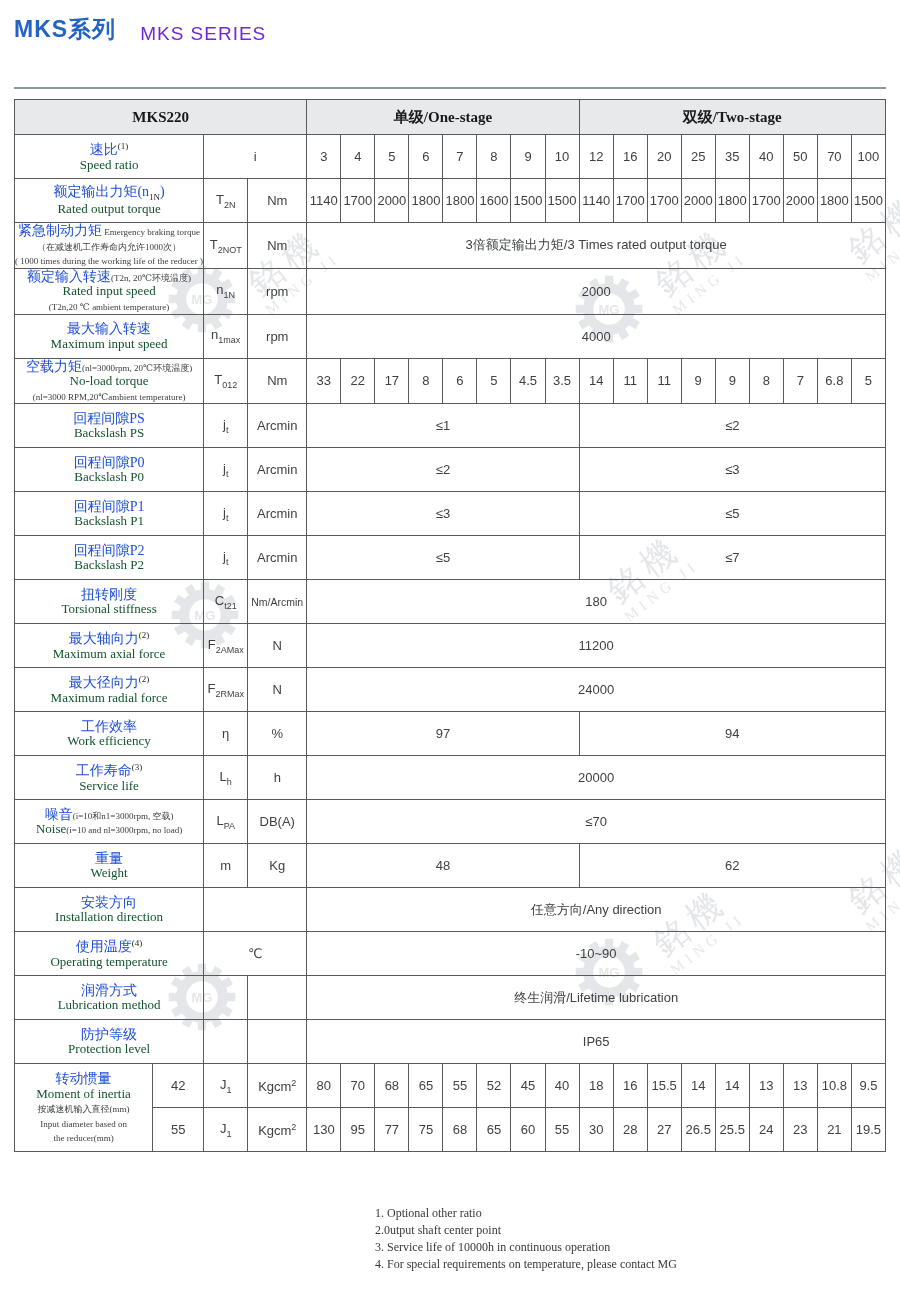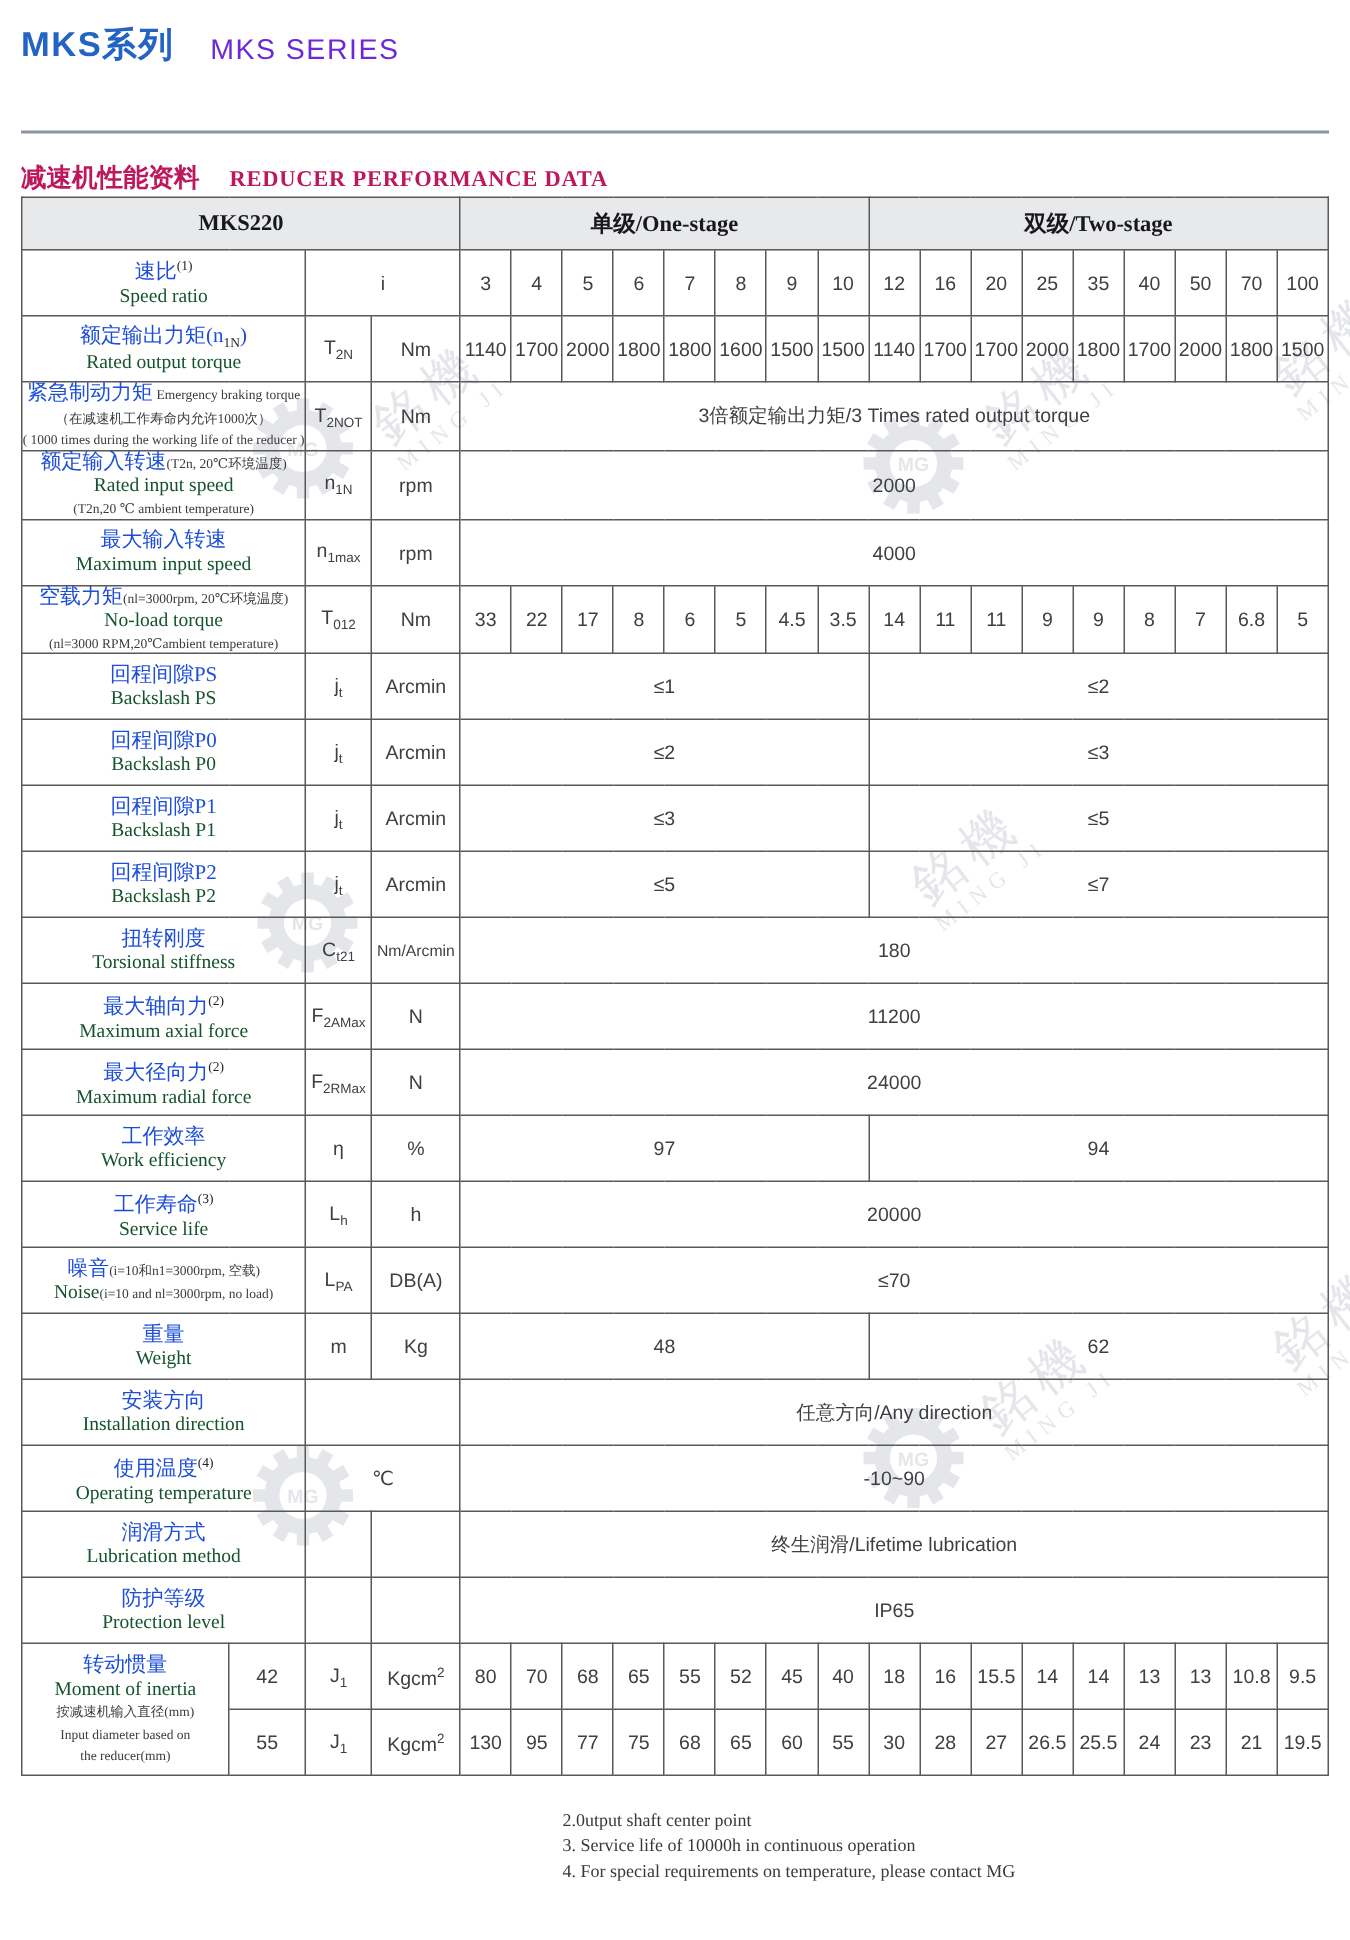--- a/index.html
+++ b/index.html
@@ -25,21 +25,21 @@
 
   
   .wm-layer{position:absolute;left:0;top:0;width:900px;height:1293px;z-index:0;pointer-events:none;}
   .wm{position:absolute;opacity:.55;}
   .wm-gear{width:74px;height:74px;}
   .wm-text{transform:rotate(-38deg);color:var(--wm);font-family:"Liberation Serif","DejaVu Serif",serif;text-align:center;}
   .wm-cn{font-size:34px;letter-spacing:8px;white-space:nowrap;}
   .wm-en{font-size:15px;letter-spacing:5px;margin-top:-4px;white-space:nowrap;}
 
   
-  .tbl-wrap{position:absolute;left:14px;top:131px;z-index:1;border-radius:32px;}
+  .tbl-wrap{position:absolute;left:14px;top:99px;z-index:1;border-radius:32px;}
   table.spec{border-collapse:collapse;table-layout:fixed;width:872px;background:transparent;}
   table.spec td{border:1px solid var(--border);text-align:center;vertical-align:middle;
     font-size:13px;color:var(--val);padding:0;}
   table.spec thead td{height:34px;background:var(--header-bg);
     font-family:"Liberation Serif","DejaVu Serif",serif;font-weight:bold;font-size:15px;color:#17171c;}
   table.spec tbody td{height:43px;}
   td.label{text-align:left;padding:2px 3px 2px 8px;line-height:1.12;}
   .seg-cn{font-family:"Liberation Serif","DejaVu Serif",serif;font-size:14px;color:#1d4ed8;}
   .seg-en{font-family:"Liberation Serif","DejaVu Serif",serif;font-size:13px;color:#14532d;}
   .seg-sm{font-family:"Liberation Serif","DejaVu Serif",serif;font-size:9px;color:#3a3c40;}
@@ -471,18 +471,19 @@
             <td class="val">24</td>
             <td class="val">23</td>
             <td class="val">21</td>
             <td class="val">19.5</td>
           </tr>
         </tbody>
     </table>
   </div>
 
   <div class="notes en">
+      <div>1. Optional other ratio</div>
       <div>2.0utput shaft center point</div>
       <div>3. Service life of 10000h in continuous operation</div>
       <div>4. For special requirements on temperature, please contact MG</div>
     </div>
 
 </div>
 
 </body></html>

